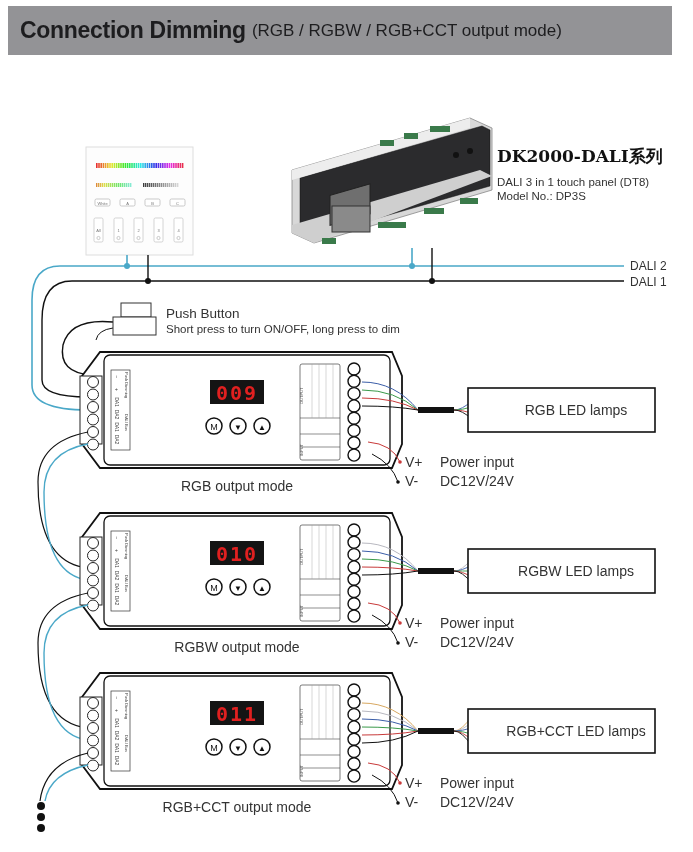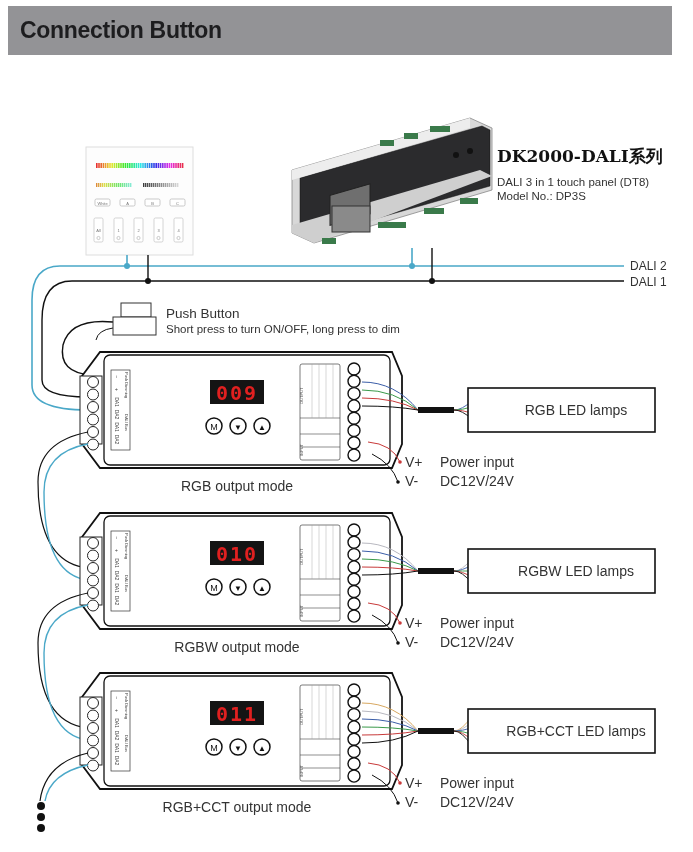--- a/index.html
+++ b/index.html
@@ -10,21 +10,22 @@
   svg#diagram { position:absolute; left:0; top:0; }
   .lbl { font-family:"Liberation Sans", sans-serif; fill:#333; }
   .seg { font-family:"DejaVu Sans Mono", monospace; fill:#e02020; font-weight:bold; }
   .tiny { font-family:"Liberation Sans", sans-serif; fill:#777; font-size:4px; }
   .brand { font-family:"DejaVu Serif", serif; font-size:17px; fill:#111; font-weight:bold; }
 </style>
 </head>
 <body>
 
 <div class="header">
-  <span class="t1">Connection Button</span>
+  <span class="t1">Connection Dimming</span>
+  <span class="t2">(RGB / RGBW / RGB+CCT output mode)</span>
 </div>
 
 <svg id="diagram" width="693" height="852" viewBox="0 0 693 852">
 
   <g>
     <rect x="86" y="147" width="107" height="108" fill="#fdfdfd" stroke="#ddd" stroke-width="1"></rect>
     <g id="rainbow">
         <rect x="96" y="163" width="1.6" height="5" fill="hsl(0,80%,55%)"></rect>
         <rect x="98.2" y="163" width="1.6" height="5" fill="hsl(9,80%,55%)"></rect>
         <rect x="100.4" y="163" width="1.6" height="5" fill="hsl(18,80%,55%)"></rect>

